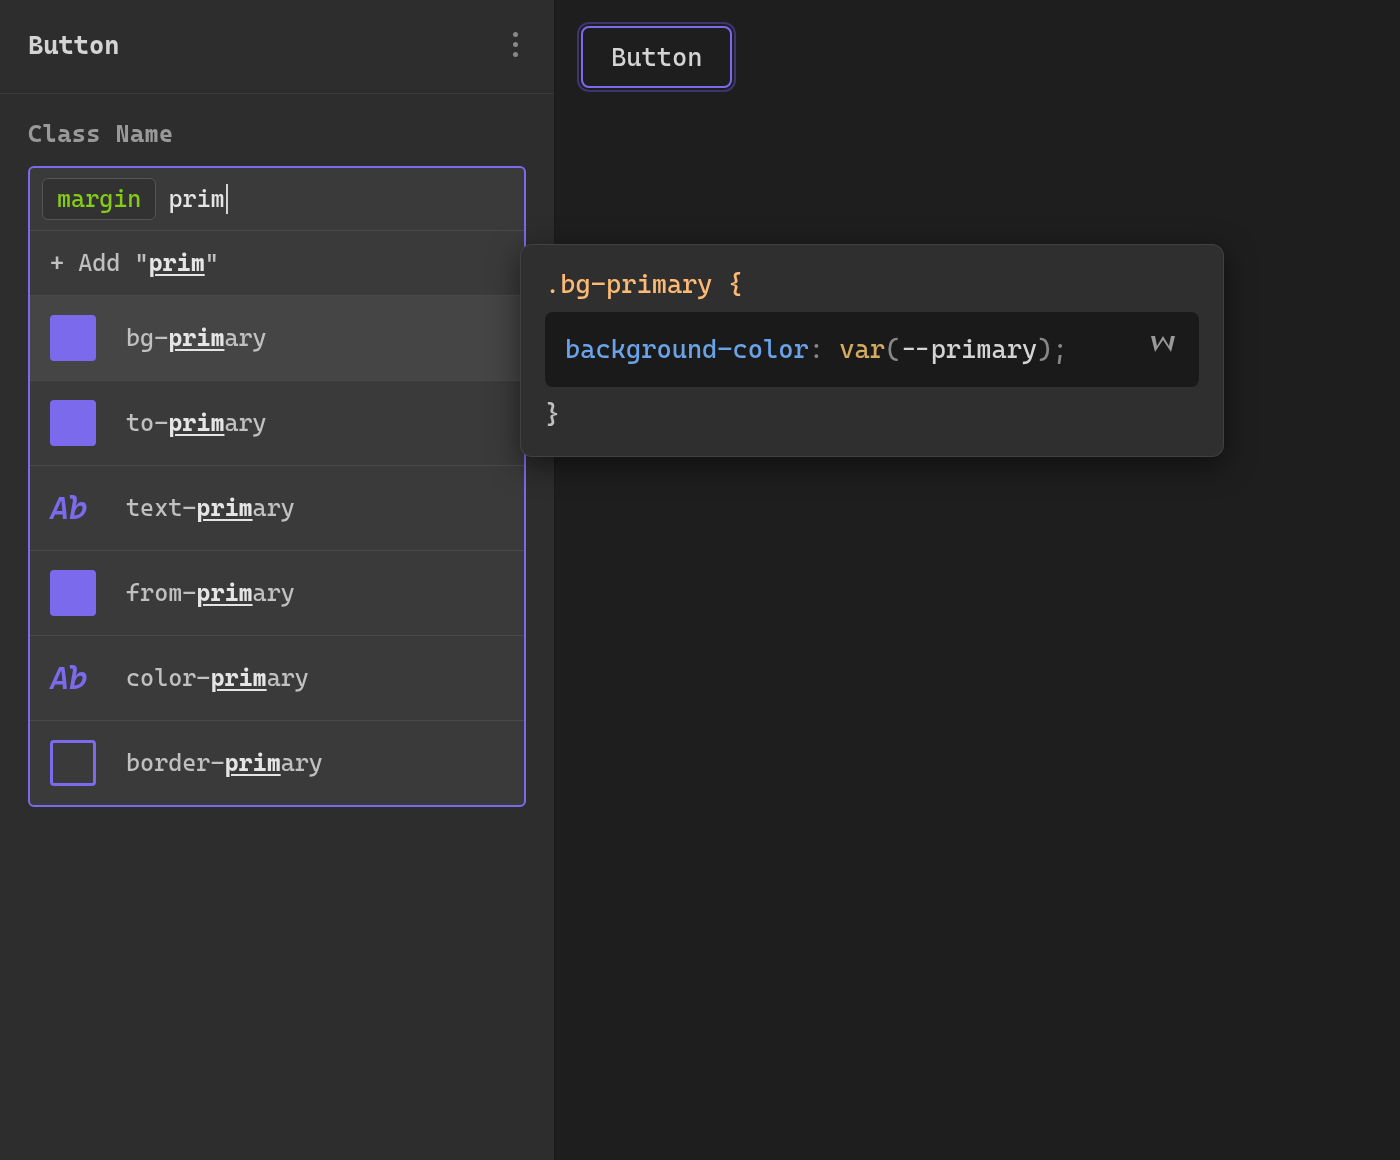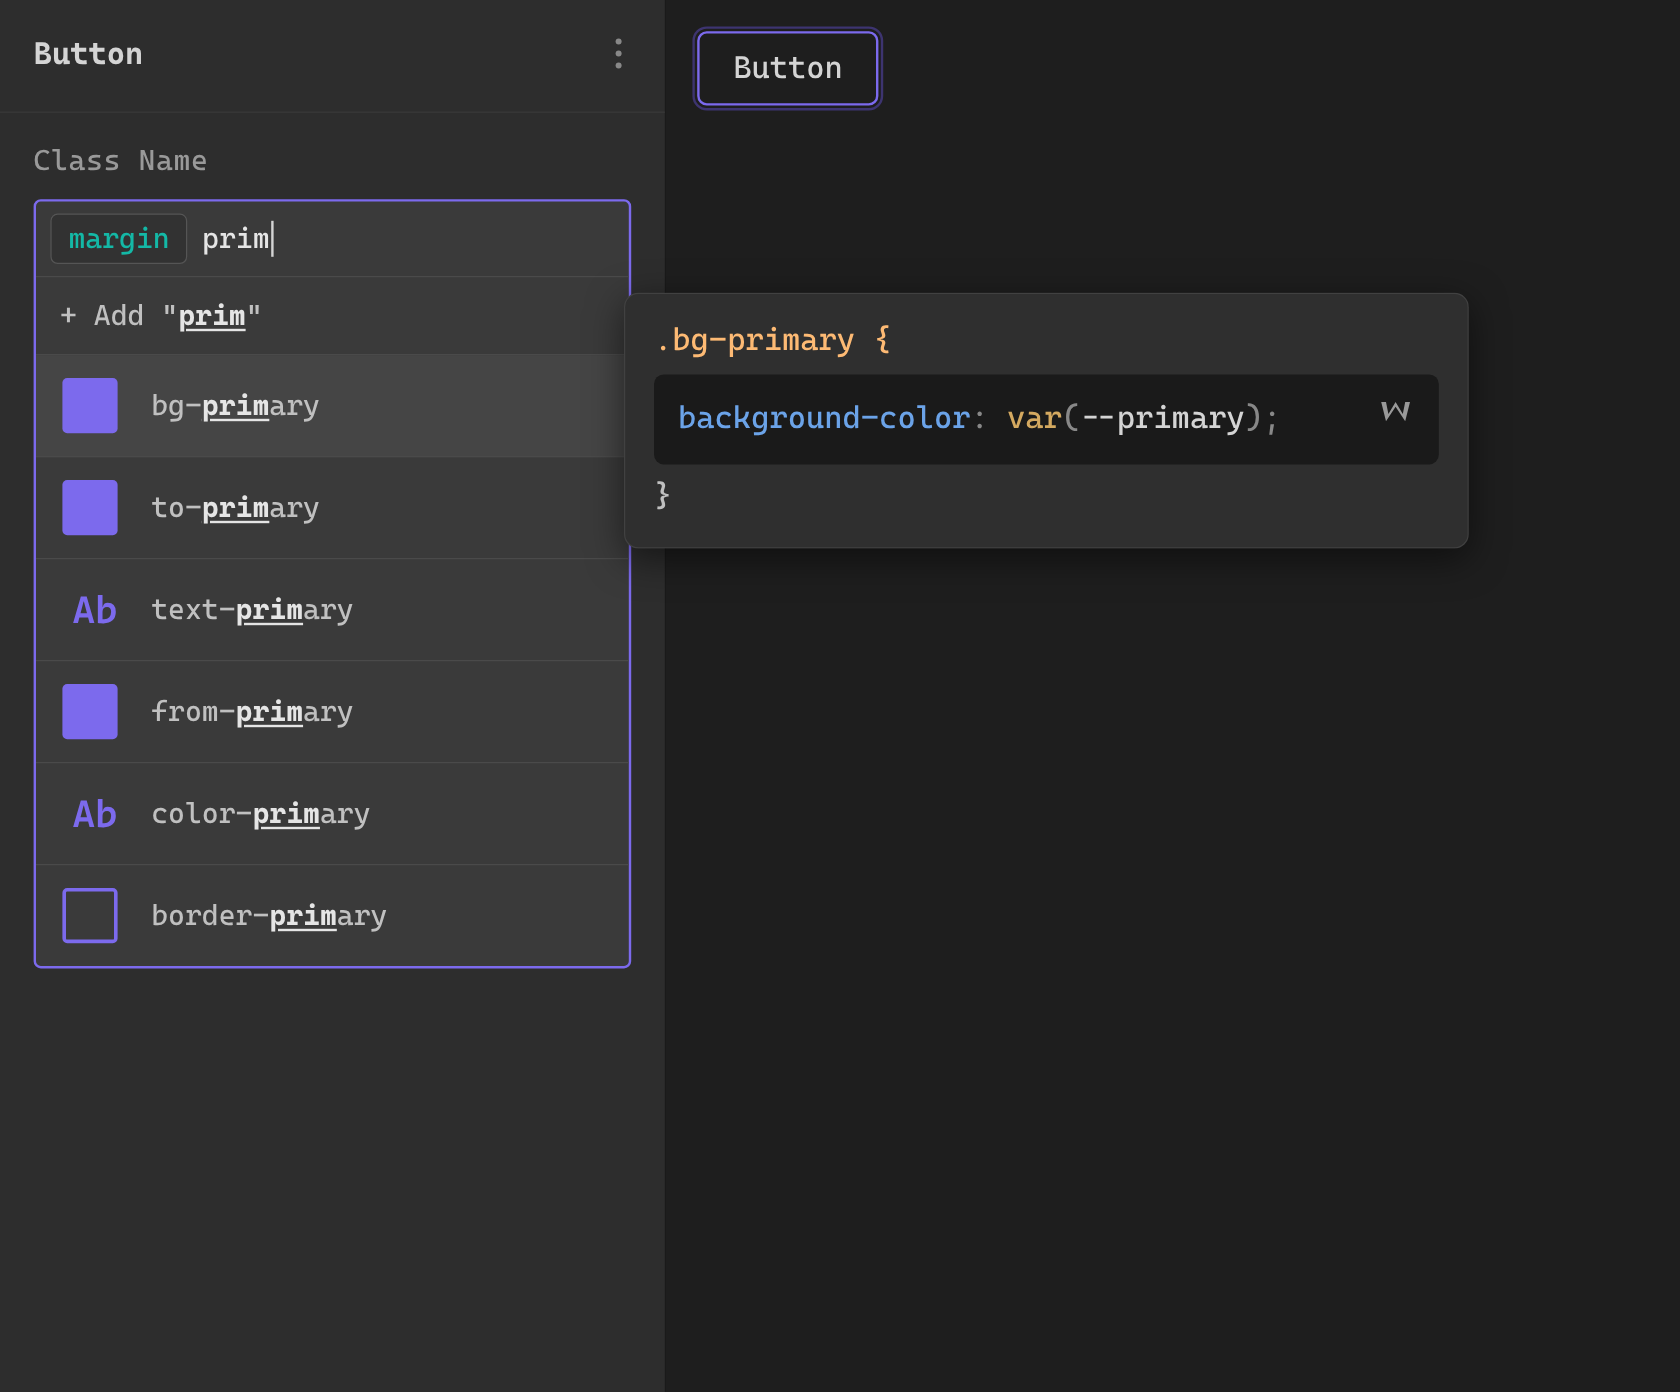--- a/index.html
+++ b/index.html
@@ -60,20 +60,21 @@
     
     .panel-body {
       padding: 26px 28px;
     }
     
     .field-label {
       font-size: 24px;
       color: #999;
       margin-bottom: 18px;
       letter-spacing: 0.5px;
+      font-weight: bold;
     }
     
     .input-wrapper {
       border: 2px solid #7c6aed;
       border-radius: 6px;
       background: #3a3a3a;
     }
     
     .input-row {
       display: flex;
@@ -82,21 +83,21 @@
       gap: 12px;
       border-bottom: 1px solid #4a4a4a;
     }
     
     .tag {
       background: #323232;
       border: 1px solid #555;
       border-radius: 6px;
       padding: 6px 14px;
       font-size: 24px;
-      color: #14b8a6;
+      color: #84cc16;
     }
     
     .input-text {
       flex: 1;
       display: flex;
       align-items: center;
       font-size: 24px;
       color: #e5e5e5;
     }
     
@@ -147,21 +148,22 @@
     .suggestion-item.highlighted {
       background: #454545;
     }
     
     .icon-box {
       width: 48px;
       height: 48px;
       flex-shrink: 0;
       display: flex;
       align-items: center;
-      justify-content: flex-end;
+      justify-content: flex-start;
+      font-style: italic;
     }
     
     .swatch-solid {
       width: 46px;
       height: 46px;
       background: #7c6aed;
       border-radius: 4px;
     }
     
     .swatch-border {

